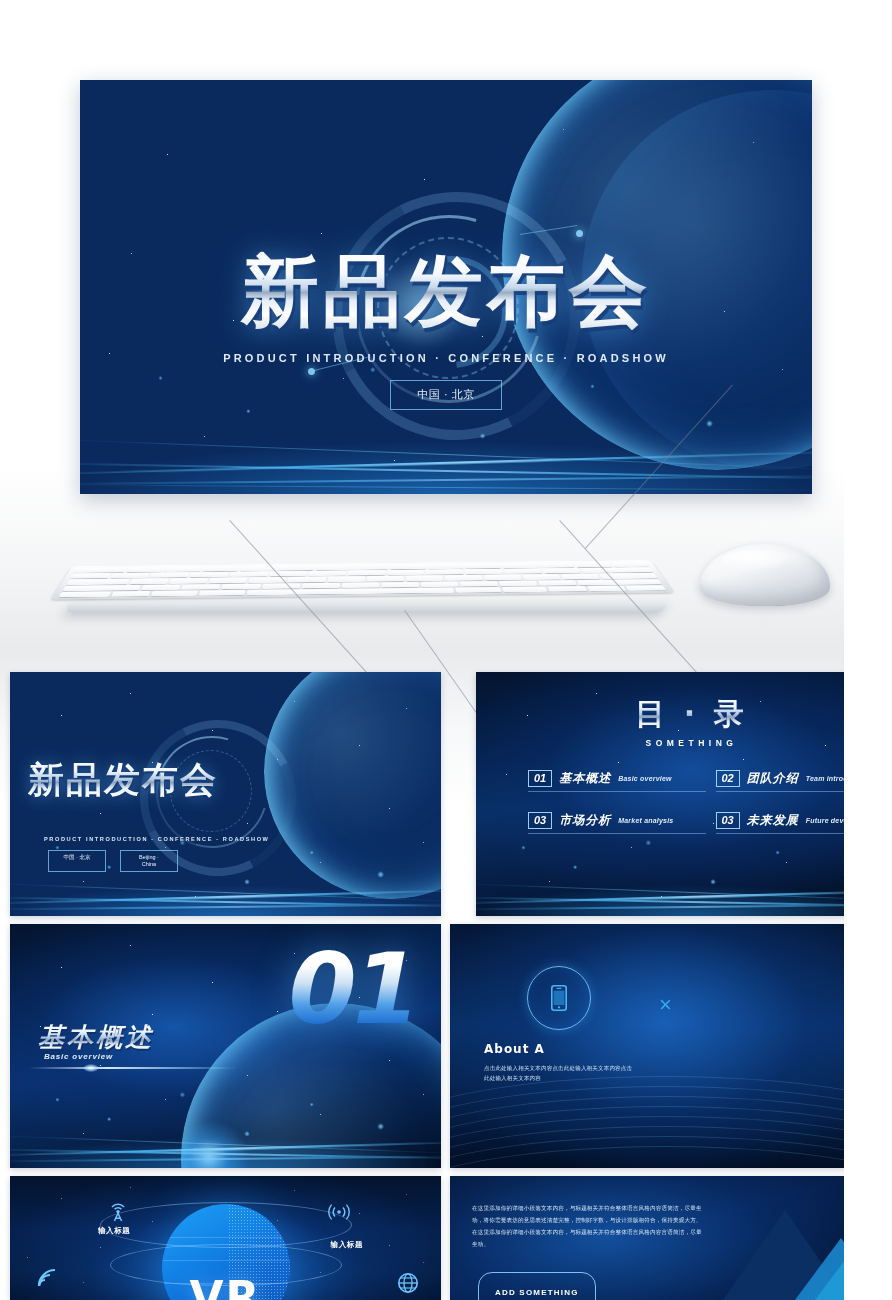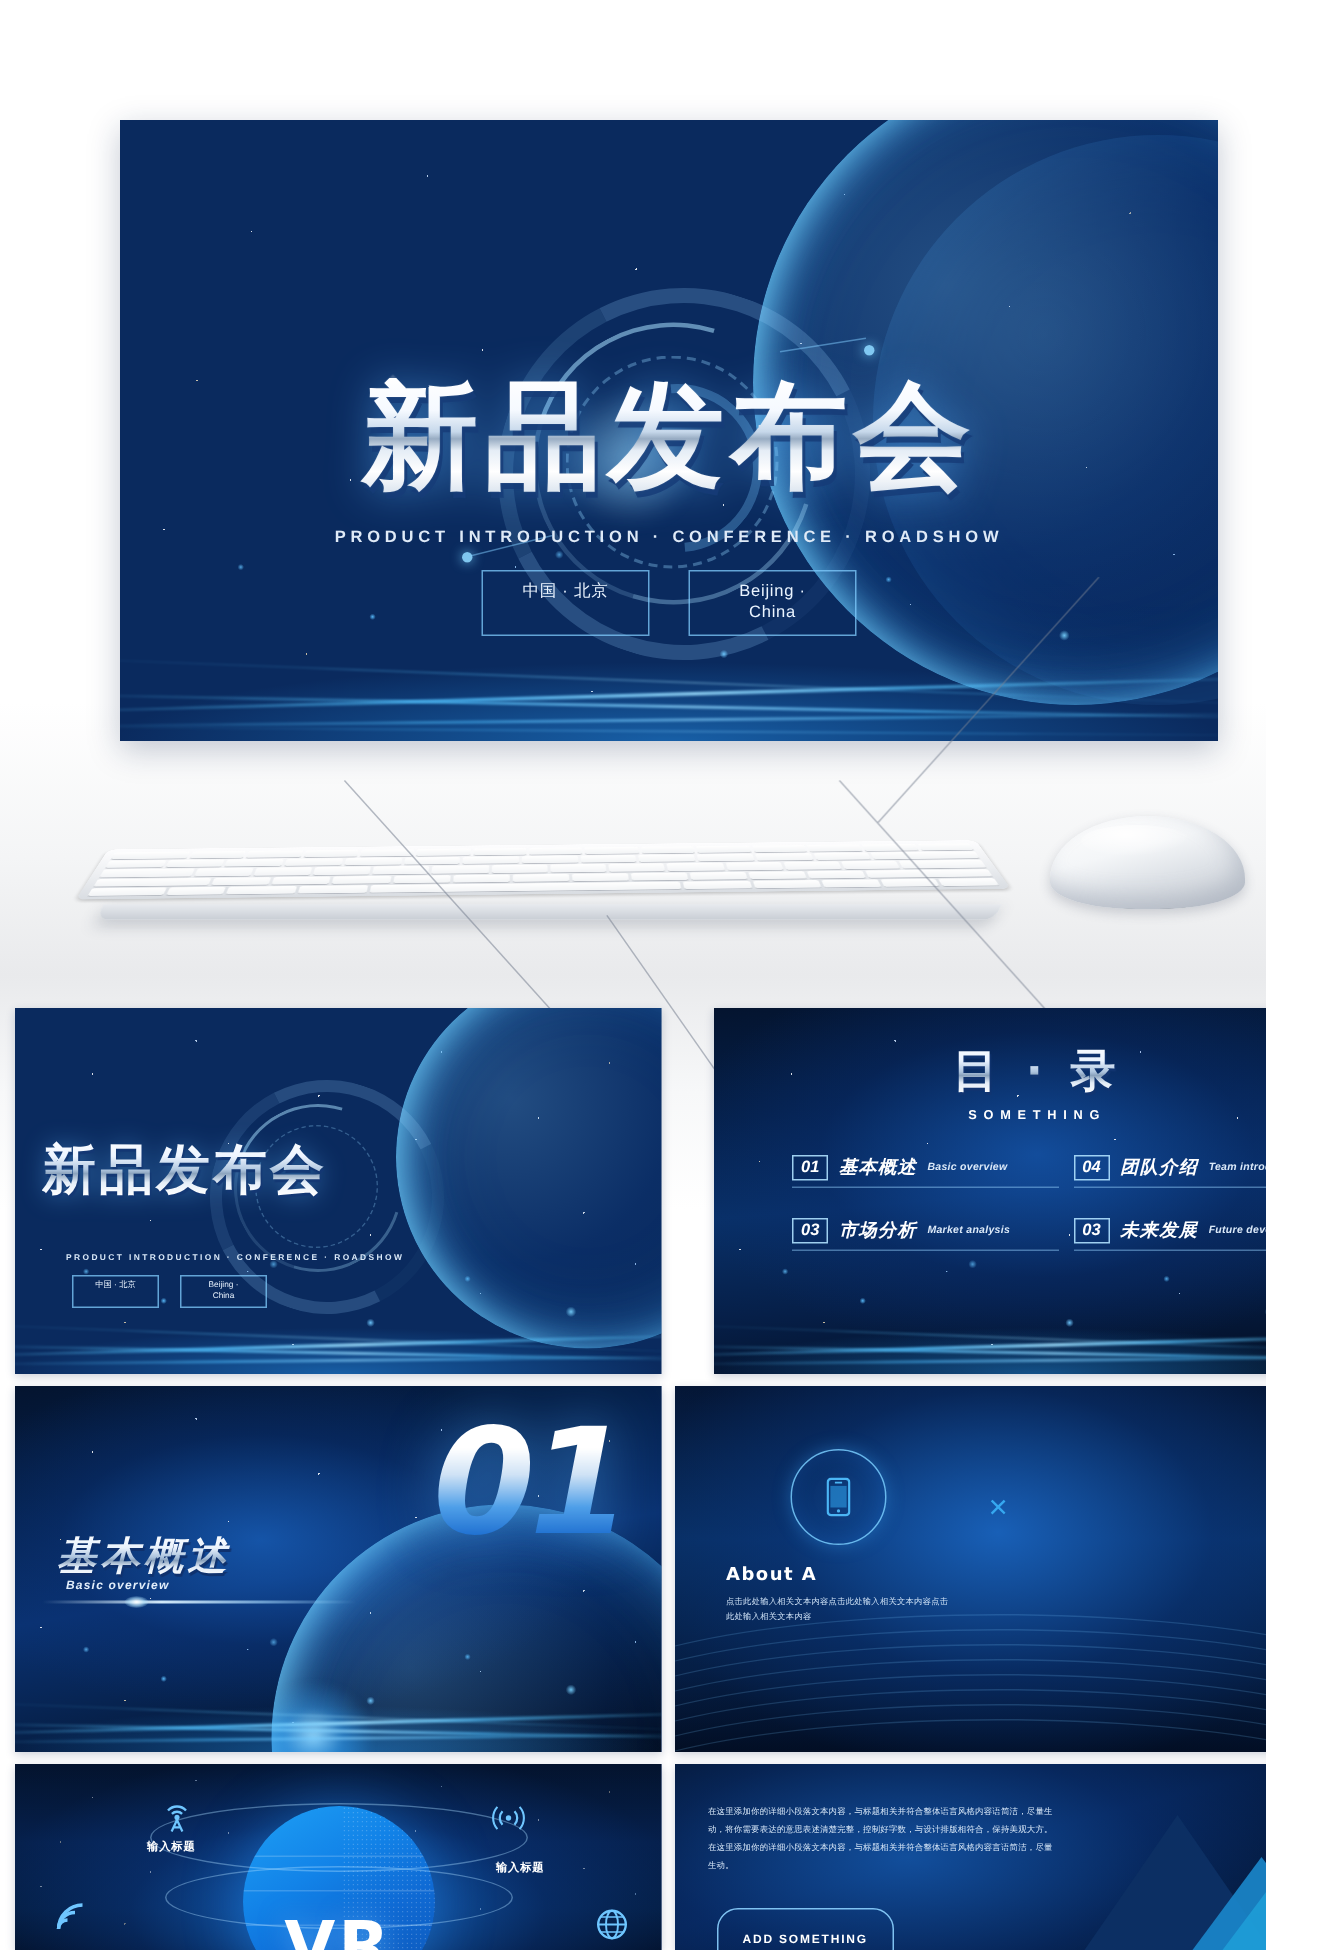--- a/index.html
+++ b/index.html
@@ -309,22 +309,20 @@
         <i></i>
         <i></i>
         <i></i>
         <i></i>
     </div>
 
     <div class="hero-title">新品发布会</div>
     <div class="hero-sub">PRODUCT INTRODUCTION · CONFERENCE · ROADSHOW</div>
     <div class="hero-tags">
       <div class="tag">中国 · 北京</div>
-      <div class="tag" style="white-space:pre-line">Beijing ·
-China</div>
     </div>
   </div>
 
   <div class="desk">
     <div class="kbd">
       <div class="keys">
         <div class="krow">
             <span class="k" style="flex:1.4"></span>
             <span class="k"></span>
             <span class="k"></span>
@@ -452,21 +450,21 @@
       </div>
     <div class="c-title">目 · 录</div>
     <div class="c-sub">SOMETHING</div>
     <div class="c-grid">
       <div class="c-item">
         <span class="c-num">01</span>
         <span class="c-cn">基本概述</span>
         <span class="c-en">Basic overview</span>
       </div>
       <div class="c-item">
-        <span class="c-num">04</span>
+        <span class="c-num">02</span>
         <span class="c-cn">团队介绍</span>
         <span class="c-en">Team introduction</span>
       </div>
       <div class="c-item">
         <span class="c-num">03</span>
         <span class="c-cn">市场分析</span>
         <span class="c-en">Market analysis</span>
       </div>
       <div class="c-item">
         <span class="c-num">03</span>

